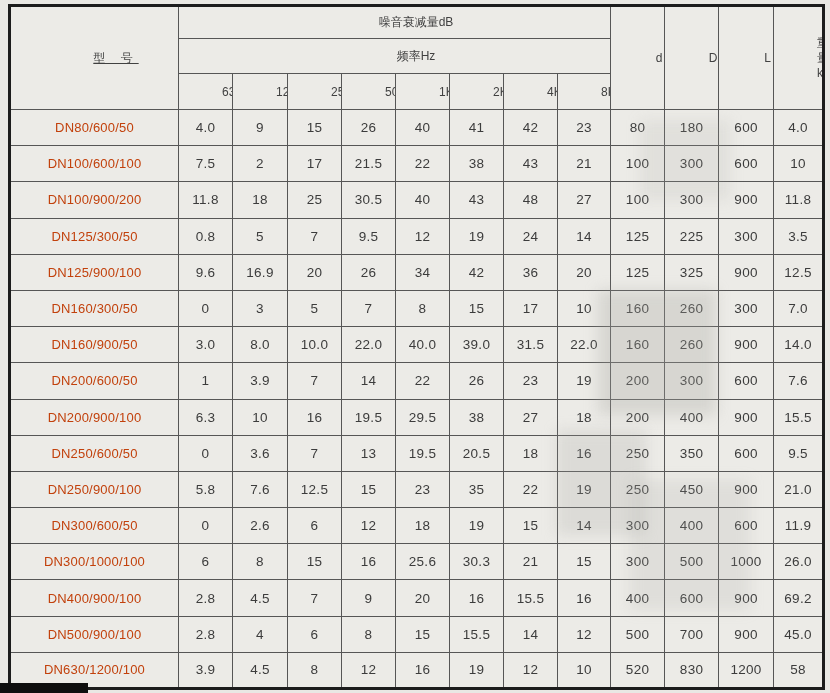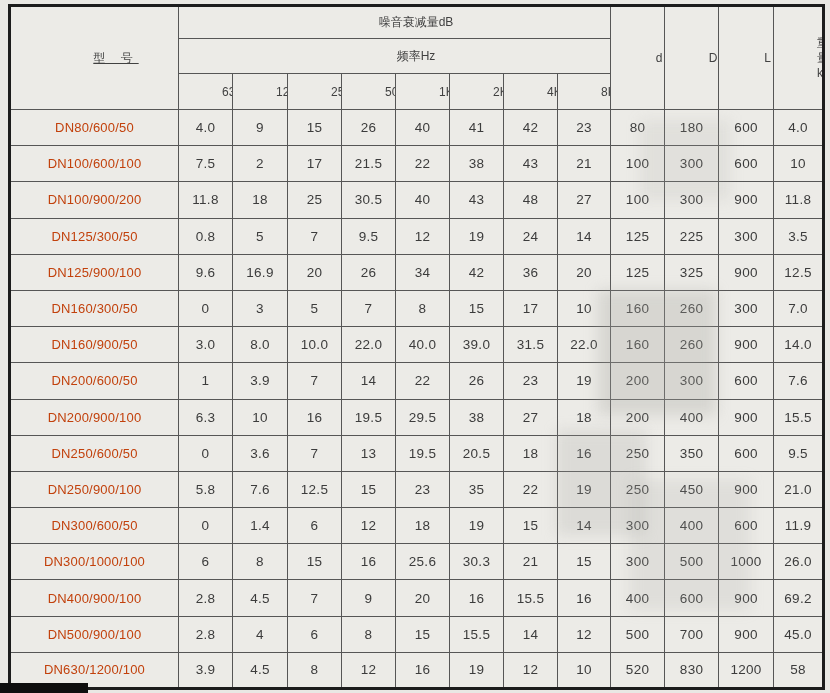--- a/index.html
+++ b/index.html
@@ -280,21 +280,21 @@
           <td>22</td>
           <td>19</td>
           <td>250</td>
           <td>450</td>
           <td>900</td>
           <td>21.0</td>
         </tr>
         <tr>
           <td class="model">DN300/600/50</td>
           <td>0</td>
-          <td>1.4</td>
+          <td>2.6</td>
           <td>6</td>
           <td>12</td>
           <td>18</td>
           <td>19</td>
           <td>15</td>
           <td>14</td>
           <td>300</td>
           <td>400</td>
           <td>600</td>
           <td>11.9</td>

